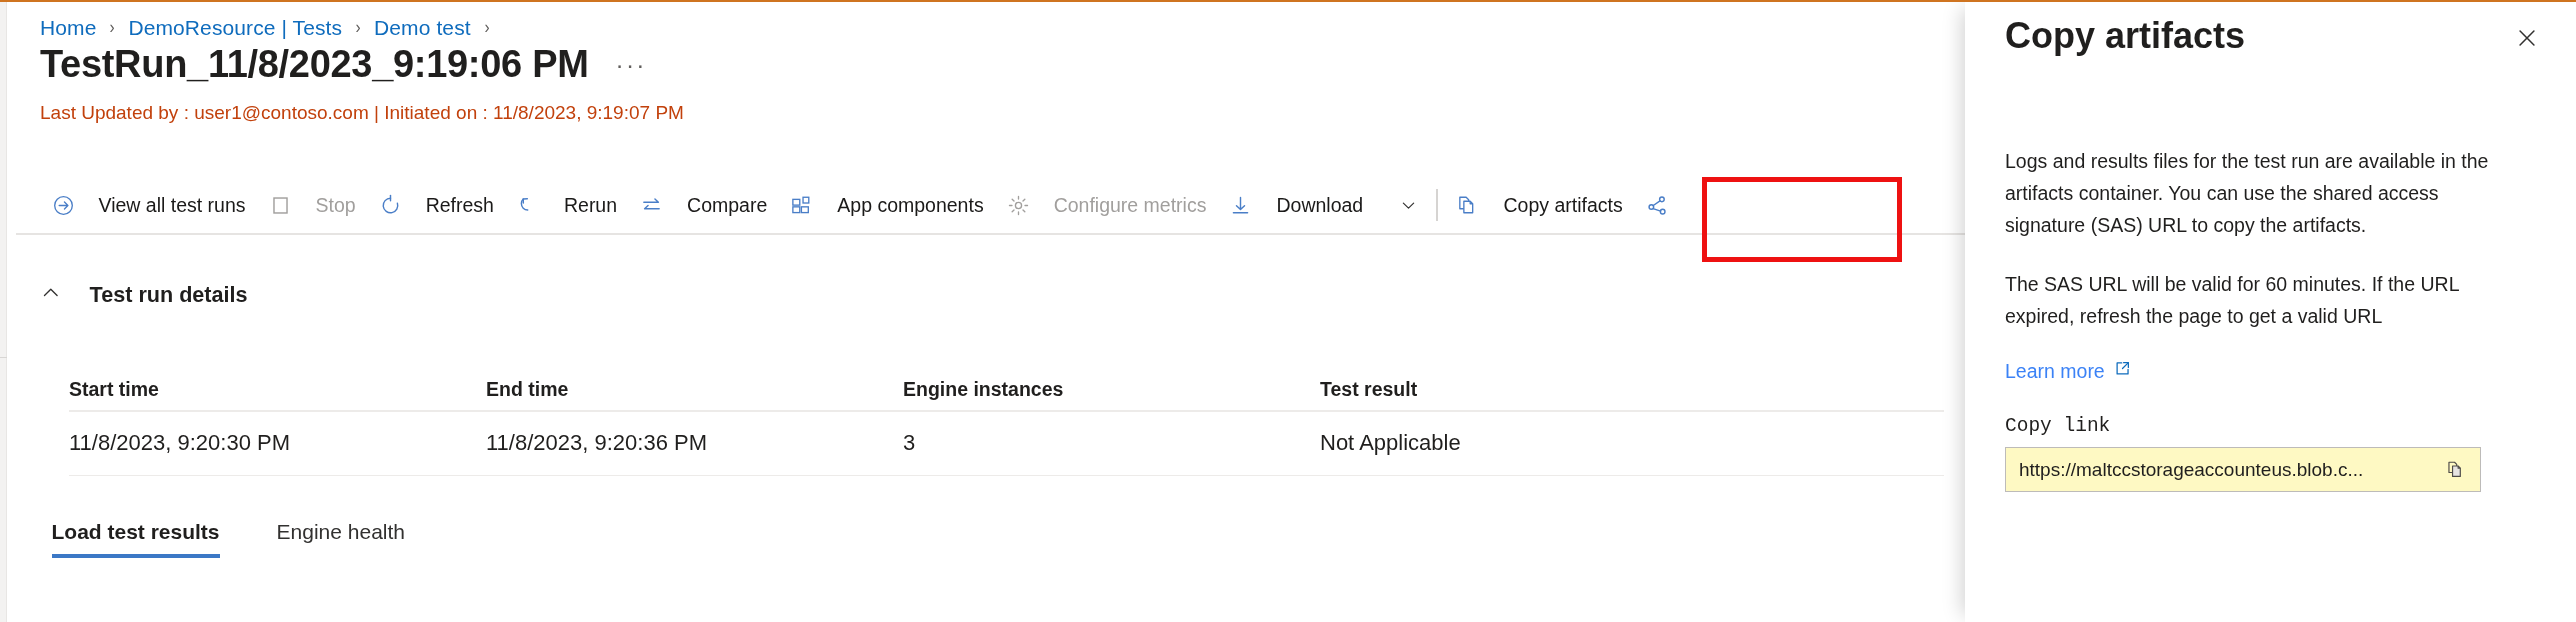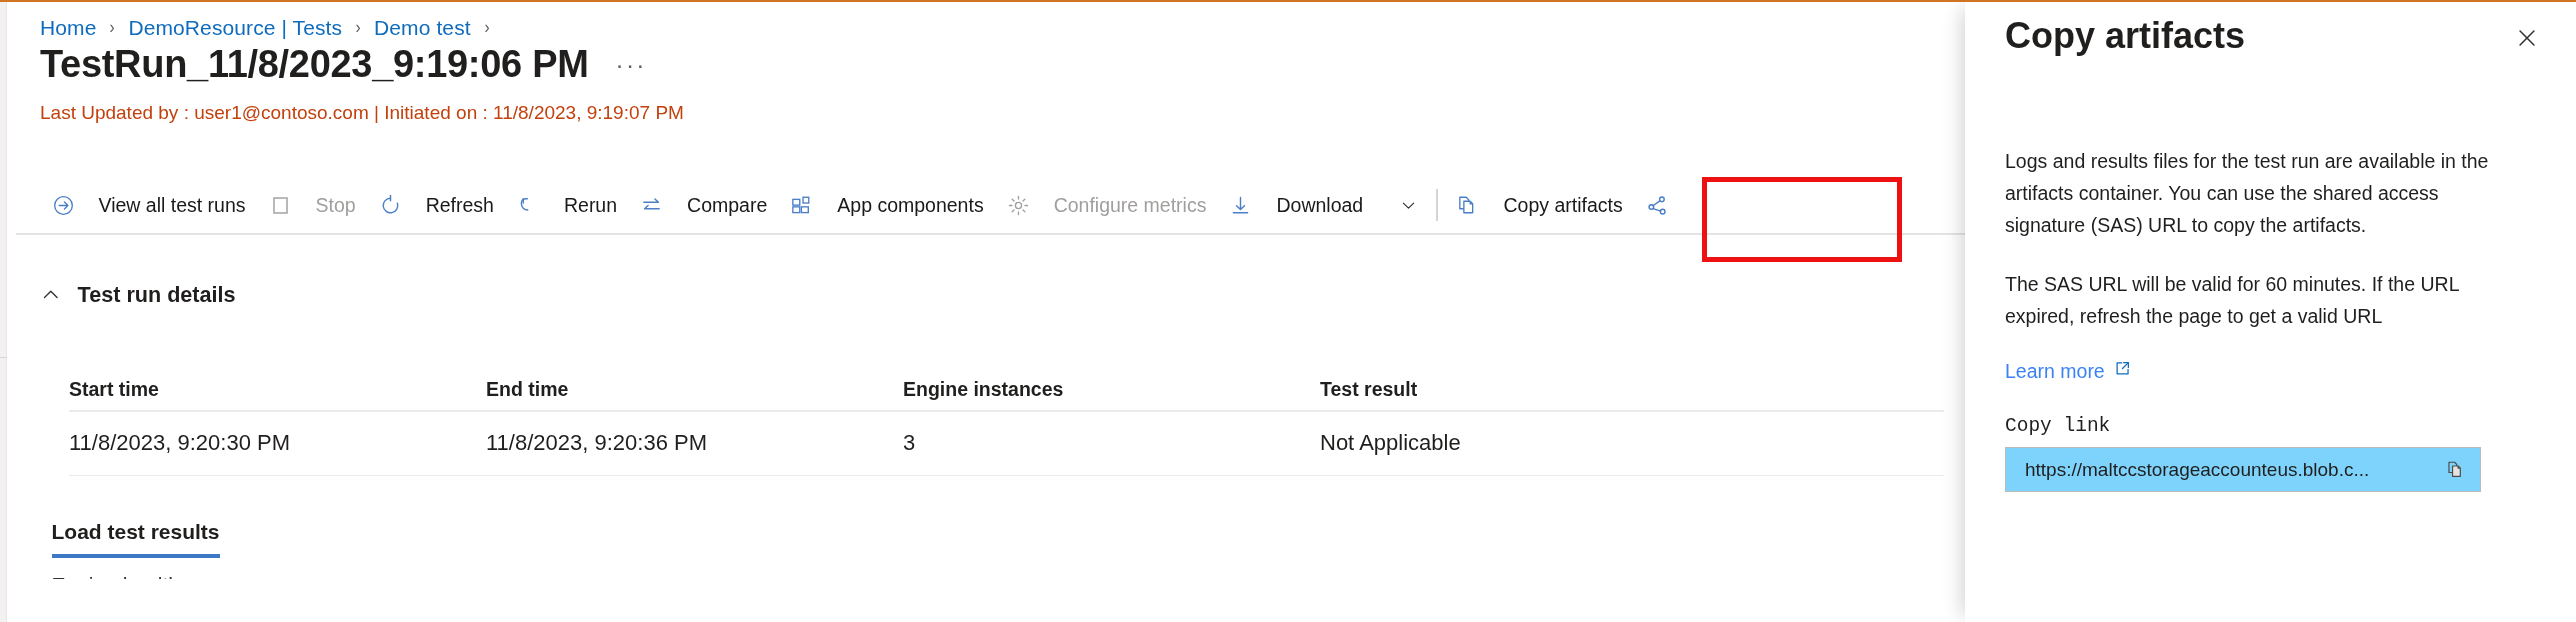--- a/index.html
+++ b/index.html
@@ -138,21 +138,21 @@
     width: 200px; height: 85px;
     border: 5px solid #ee1111;
     background: transparent;
     pointer-events: none;
     z-index: 30;
   }
 
   
   .section-head {
     position: absolute; left: 32px; top: 280px;
-    display: flex; align-items: center; gap: 16px;
+    display: flex; gap: 28px;
     cursor: pointer;
   }
   .section-head .caret {
     width: 21.6px; height: 21.6px;
     display: inline-flex; align-items: center; justify-content: center;
   }
   .section-title {
     font-size: 21.6px; font-weight: 600; color: #201f1e;
   }
 
@@ -176,21 +176,21 @@
     width: 1875px; height: 1.4px; background: #edebe9;
   }
   .c1 { width: 417px; flex: 0 0 417px; }
   .c2 { width: 417px; flex: 0 0 417px; }
   .c3 { width: 417px; flex: 0 0 417px; }
   .c4 { width: 433px; flex: 0 0 433px; }
 
   
   .pivot {
     position: absolute; left: 32px; top: 512px;
-    display: flex; align-items: flex-start; gap: 9px; flex-direction: column;
+    display: flex; align-items: flex-start; gap: 34px;
   }
   .tab {
     position: relative;
     padding: 5.8px 11.5px 14.4px 11.5px;
     font-size: 21px;
     color: #323130;
     cursor: pointer;
   }
   .tab.active { font-weight: 700; color: #201f1e; }
   .tab.active::after {
@@ -240,23 +240,23 @@
     display: inline-flex; align-items: center; gap: 8.7px;
     color: #3b82f6; font-size: 19.5px; cursor: pointer;
     margin-bottom: 32px;
   }
   .field-label {
     font-size: 19.5px; color: #201f1e; margin-bottom: 10px; font-family: Liberation Mono, monospace;
   }
   .copy-field {
     display: flex; align-items: center;
     width: 476px; height: 45px;
-    background: #7dd3fc;
+    background: #fef9c3;
     border: 0.7px solid #bdbbb9;
-    padding: 0 10px 0 19px;
+    padding: 0 10px 0 13px;
   }
   .copy-field .val {
     flex: 1 1 auto;
     font-size: 19px;
     color: #201f1e;
     overflow: hidden;
     white-space: nowrap;
     text-overflow: ellipsis;
   }
   .copy-field .copy-btn {

